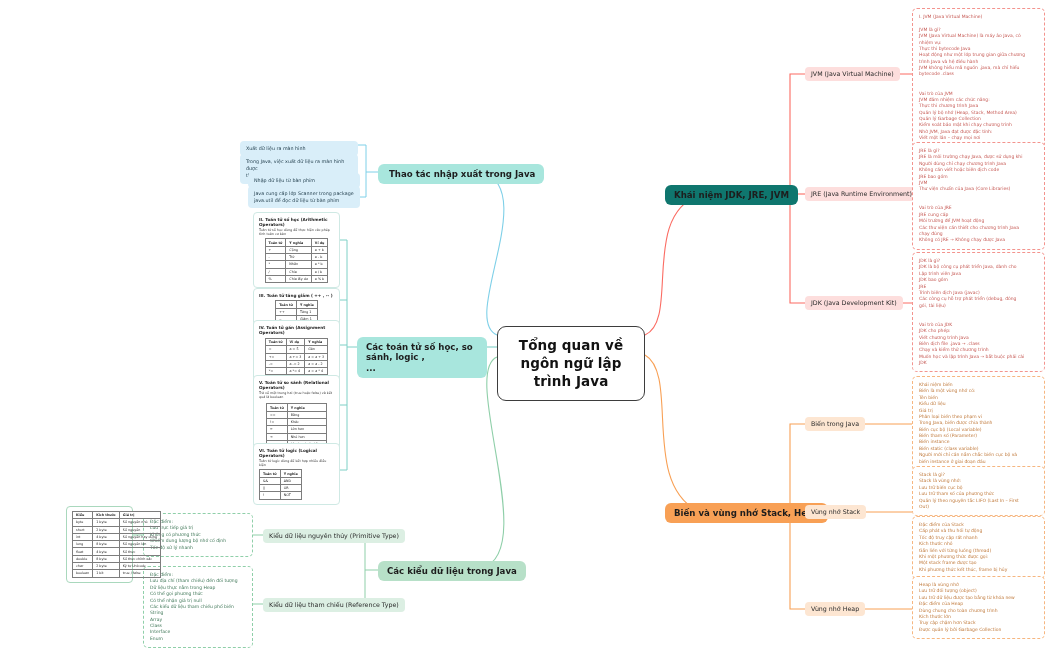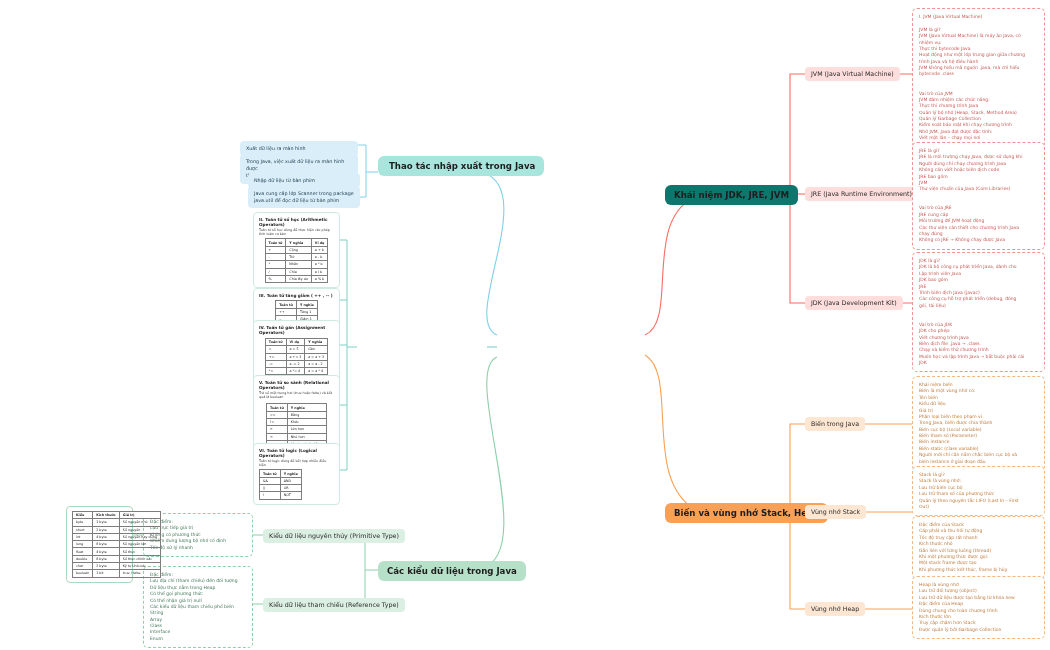--- a/index.html
+++ b/index.html
@@ -157,20 +157,22 @@
     <path d="M347 470 L 340 470" stroke="#7fd0c6" stroke-width="1" fill="none"></path>
 
     <path d="M378 570 L 365 570" stroke="#8fcfa9" stroke-width="1" fill="none"></path>
     <path d="M365 570 L 365 535 L 353 535" stroke="#8fcfa9" stroke-width="1" fill="none"></path>
     <path d="M365 570 L 365 604 L 353 604" stroke="#8fcfa9" stroke-width="1" fill="none"></path>
     <path d="M263 535 L 253 535" stroke="#8fcfa9" stroke-width="1" fill="none"></path>
     <path d="M263 604 L 253 604" stroke="#8fcfa9" stroke-width="1" fill="none"></path>
     <path d="M143 535 L 133 535" stroke="#8fcfa9" stroke-width="1" fill="none"></path>
   </svg>
 
+  <div class="node central" style="left:497px; top:326px; width:148px;">Tổng quan về ngôn
+ngữ lập trình Java</div>
 
   <div class="node branch red" style="left:665px; top:185px;">Khái niệm JDK, JRE, JVM</div>
 
   <div class="node sub red" style="left:805px; top:67px;">JVM (Java Virtual Machine)</div>
   <div class="node sub red" style="left:805px; top:187px;">JRE (Java Runtime Environment)</div>
   <div class="node sub red" style="left:805px; top:296px;">JDK (Java Development Kit)</div>
 
   <div class="node detail red" style="left:912px; top:8px; width:133px;">I. JVM (Java Virtual Machine)
 
 JVM là gì?
@@ -259,29 +261,31 @@
 Khi phương thức kết thúc, frame bị hủy</div>
   <div class="node detail orange" style="left:912px; top:576px; width:133px;">Heap là vùng nhớ
 Lưu trữ đối tượng (object)
 Lưu trữ dữ liệu được tạo bằng từ khóa new
 Đặc điểm của Heap
 Dùng chung cho toàn chương trình
 Kích thước lớn
 Truy cập chậm hơn Stack
 Được quản lý bởi Garbage Collection</div>
 
-  <div class="node branch teal" style="left:378px; top:156px;padding-left:11px;">Thao tác nhập xuất trong Java</div>
+  <div class="node branch teal" style="left:378px; top:164px;padding-left:11px;">Thao tác nhập xuất trong Java</div>
 
   <div class="node softbox" style="left:240px; top:141px; width:118px;">Xuất dữ liệu ra màn hình</div>
   <div class="node softbox" style="left:240px; top:154px; width:118px;">Trong Java, việc xuất dữ liệu ra màn hình được
 thực hiện thông qua đối tượng System.out</div>
   <div class="node softbox" style="left:248px; top:173px; width:112px;">Nhập dữ liệu từ bàn phím</div>
   <div class="node softbox" style="left:248px; top:186px; width:112px;">Java cung cấp lớp Scanner trong package
 java.util để đọc dữ liệu từ bàn phím</div>
 
+  <div class="node branch teal2" style="left:357px; top:337px; width:130px; white-space:pre-line; text-align:left;">Các toán tử số học, so sánh, logic ,
+...</div>
 
   <div class="node tablecard" style="left:253px; top:212px; width:87px;">
     <div class="tc-title">II. Toán tử số học (Arithmetic Operators)</div>
     <div class="tc-sub">Toán tử số học dùng để thực hiện các phép tính toán cơ bản</div>
     <table class="mini">
       <thead>
           <tr>
         <th>Toán tử</th>
         <th>Ý nghĩa</th>
         <th>Ví dụ</th>

